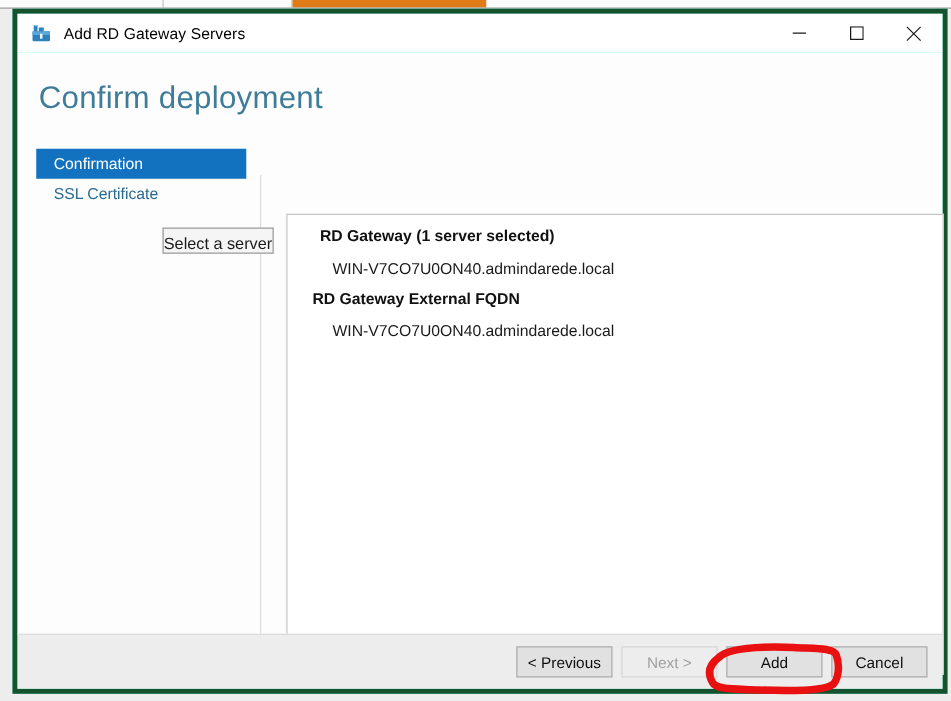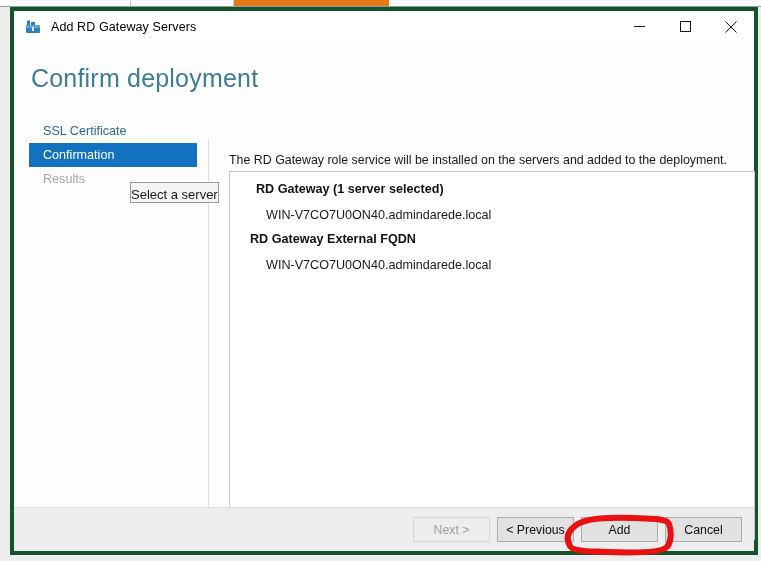--- a/index.html
+++ b/index.html
@@ -313,50 +313,46 @@
           </svg>
         </div>
       </div>
     </div>
 
     <div class="wizard-body">
 
       <div class="page-title">Confirm deployment</div>
 
       <div class="nav">
+        <div class="nav-item selected">
+          <span>Confirmation</span>
+        </div>
         <div class="nav-item">
           <span>SSL Certificate</span>
         </div>
-        <div class="nav-item selected">
-          <span>Confirmation</span>
-        </div>
-        <div class="nav-item disabled">
-          <span>Results</span>
-        </div>
       </div>
 
       <div class="nav-divider"></div>
 
       <div class="tooltip">Select a server</div>
 
-      <div class="content-intro">The RD Gateway role service will be installed on the servers and added to the deployment.</div>
 
       <div class="content-panel">
         <div class="group-title g1-title">RD Gateway  (1 server selected)</div>
         <div class="group-value g1-value">WIN-V7CO7U0ON40.admindarede.local</div>
         <div class="group-title g2-title">RD Gateway External FQDN</div>
         <div class="group-value g2-value">WIN-V7CO7U0ON40.admindarede.local</div>
       </div>
 
     </div>
 
     <div class="footer">
       <div class="footer-buttons">
+        <button class="btn">&lt; Previous</button>
         <button class="btn disabled">Next &gt;</button>
-        <button class="btn">&lt; Previous</button>
         <button class="btn">Add</button>
         <button class="btn">Cancel</button>
       </div>
     </div>
 
   </div>
 
   <div class="annotation">
     <svg width="115" height="44" viewBox="0 0 115 44" aria-hidden="true">
       <path d="M12 12 C 20 4, 46 3, 72 4 C 88 5, 104 4, 106 10

